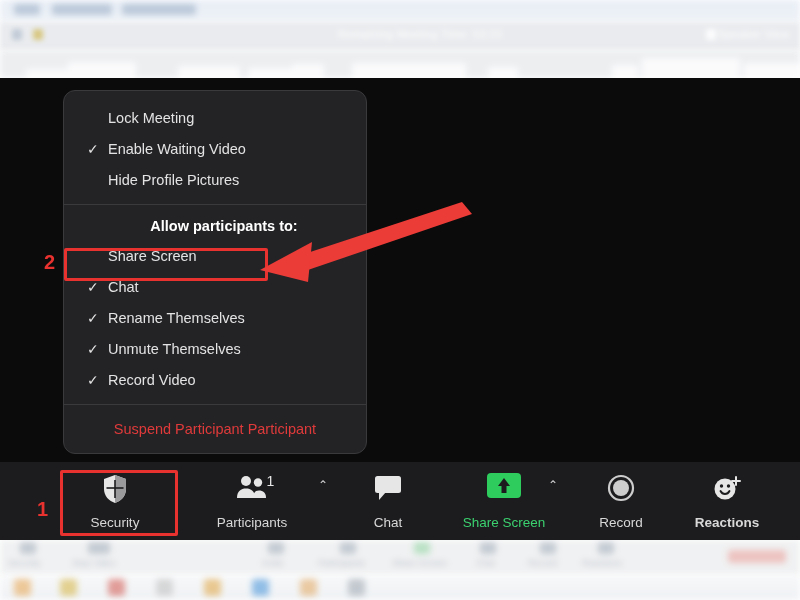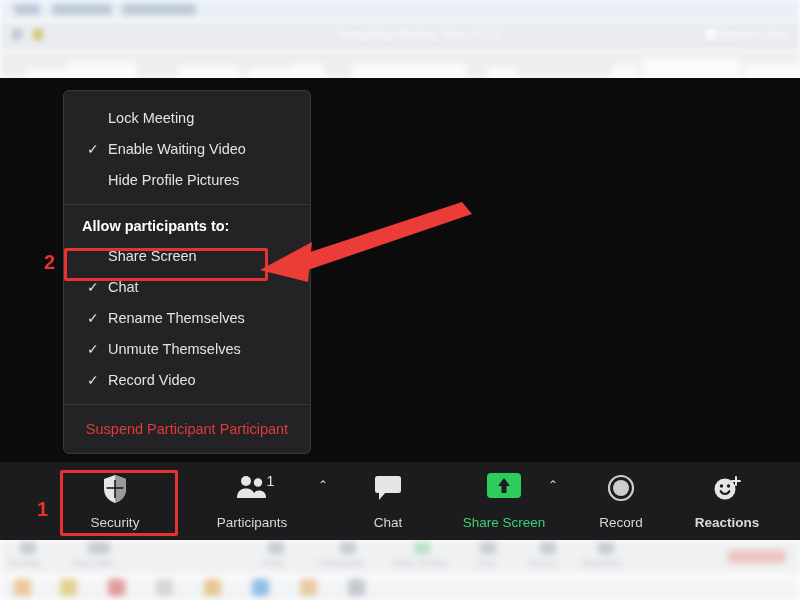--- a/index.html
+++ b/index.html
@@ -84,24 +84,24 @@
     position: absolute;
     left: 0; top: 78px;
     width: 800px; height: 384px;
     background: #0b0b0b;
   }
 
   
   .security-menu {
     position: absolute;
     left: 63px; top: 90px;
-    width: 248px;
+    width: 304px;
     background: #232326;
     border: 1px solid #3a3a3d;
-    border-radius: 6px;
+    border-radius: 12px;
     padding: 6px 0 0 0;
     z-index: 40;
   }
   .menu-group { padding: 6px 0 8px 0; }
   .menu-item {
     position: relative;
     height: 31px;
     line-height: 31px;
     padding-left: 44px;
     color: #e3e3e4;
@@ -121,20 +121,21 @@
     background: #3a3a3d;
     margin: 0;
   }
   .menu-header {
     height: 30px;
     line-height: 30px;
     padding-left: 18px;
     color: #ffffff;
     font-size: 14.5px;
     font-weight: bold;
+    text-align: center;
   }
   .menu-suspend {
     height: 48px;
     line-height: 48px;
     text-align: center;
     color: #e03a3a;
     font-size: 14.5px;
     cursor: default;
   }
 

